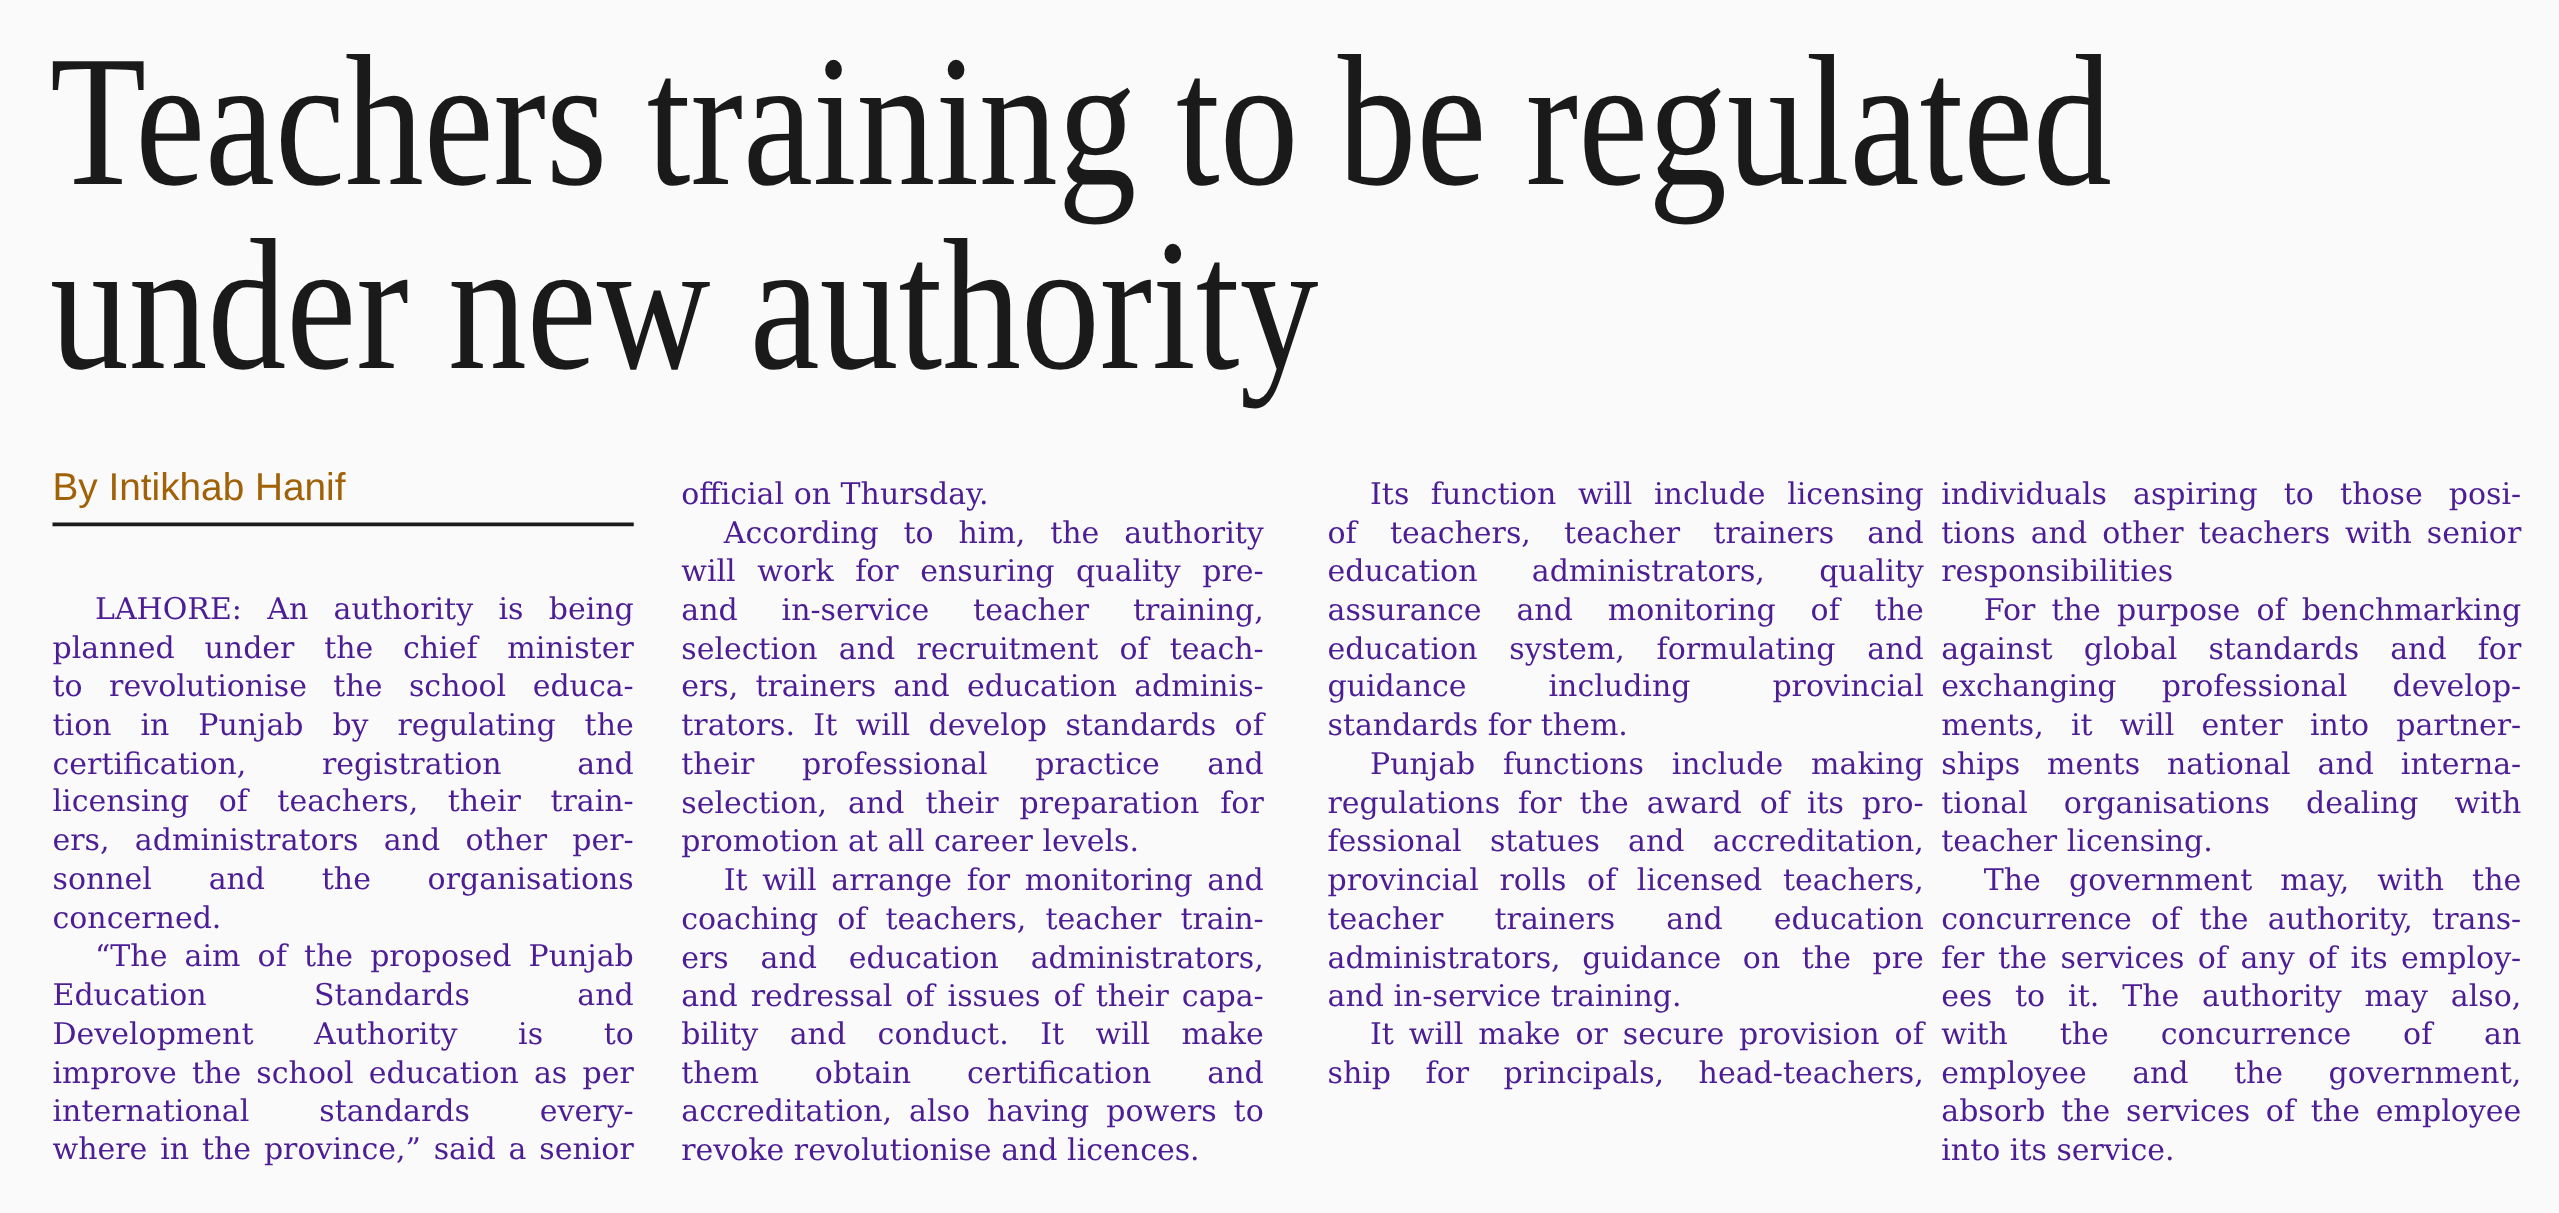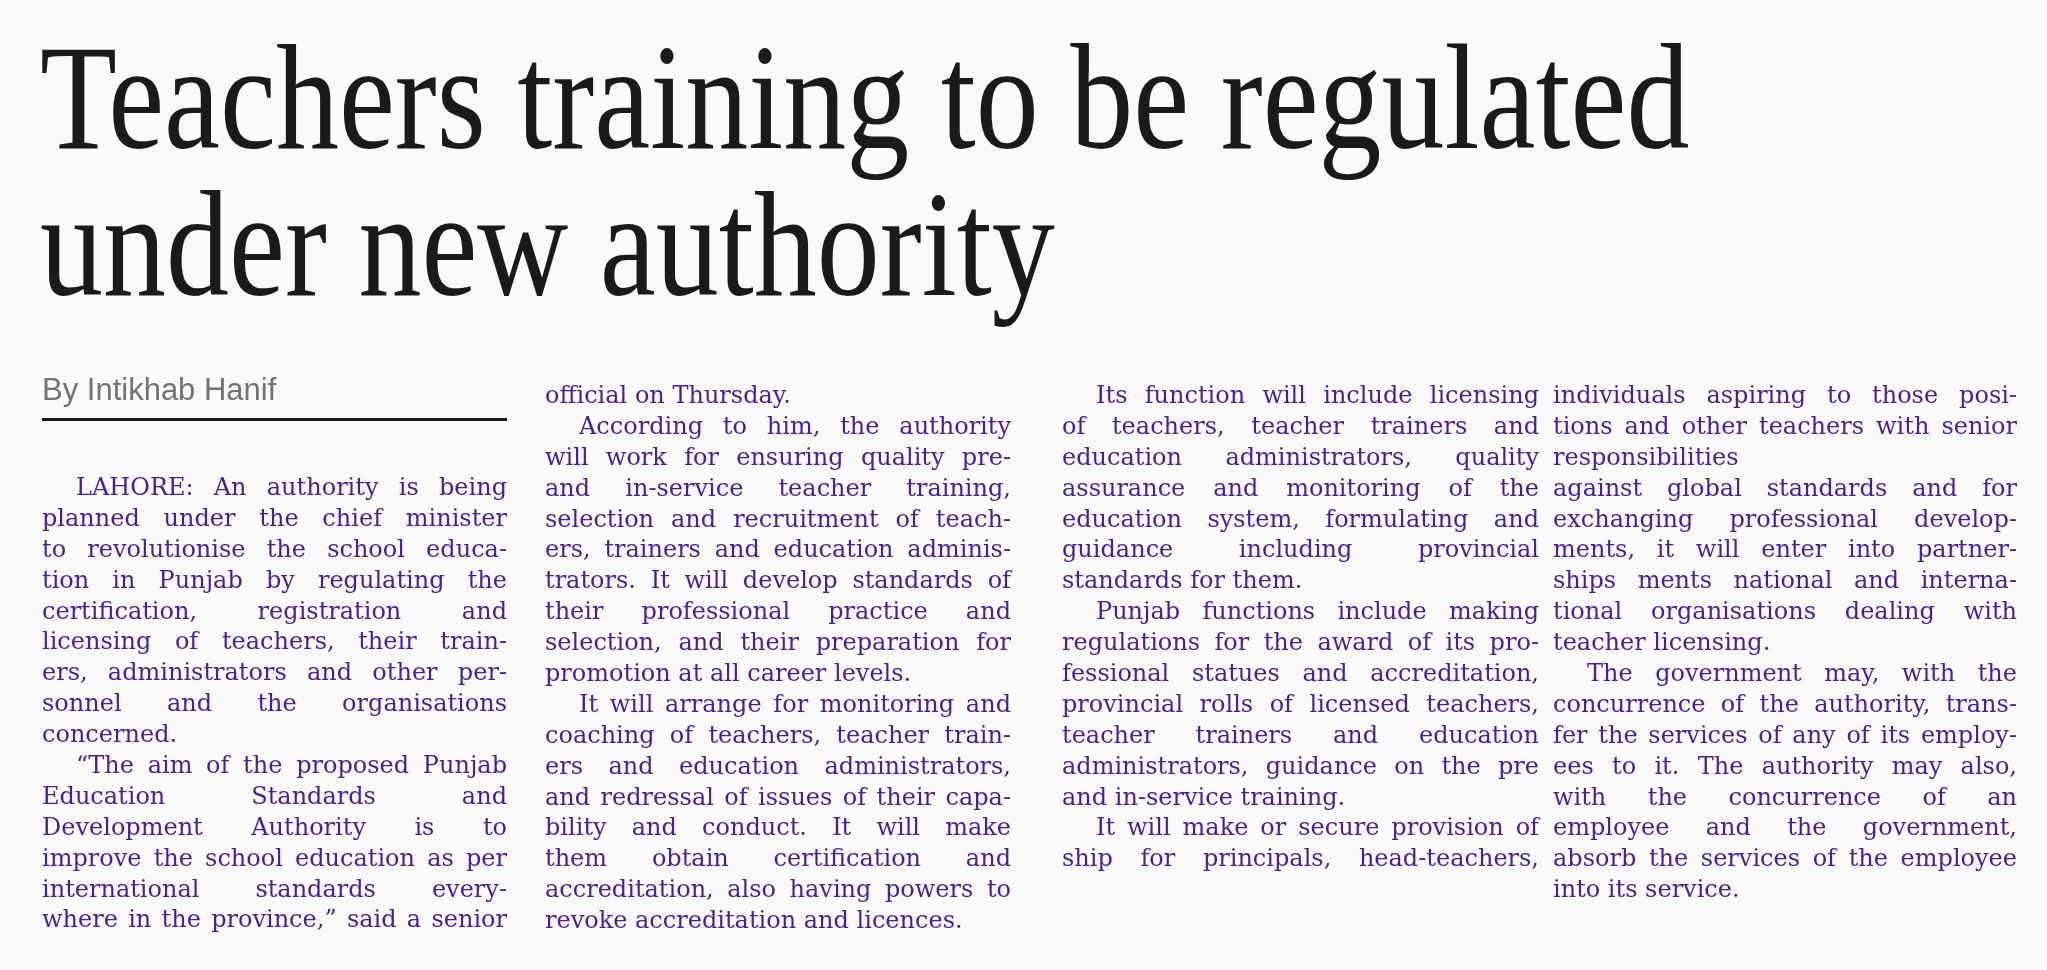--- a/index.html
+++ b/index.html
@@ -36,21 +36,21 @@
     margin-top: 24px;
   }
   .byline {
     position: absolute;
     left: 42px;
     top: 372px;
     width: 465px;
     font-family: "Liberation Sans", "DejaVu Sans", sans-serif;
     font-size: 31px;
     line-height: 36px;
-    color: #737373;
+    color: #a16207;
   }
   .byline-rule {
     position: absolute;
     left: 42px;
     top: 418px;
     width: 465px;
     height: 3px;
     background: #1a1a1a;
   }
   .column {
@@ -118,21 +118,21 @@
     <span class="line">their professional practice and</span>
     <span class="line">selection, and their preparation for</span>
     <span class="line last">promotion at all career levels.</span>
     <span class="line indent">It will arrange for monitoring and</span>
     <span class="line">coaching of teachers, teacher train-</span>
     <span class="line">ers and education administrators,</span>
     <span class="line">and redressal of issues of their capa-</span>
     <span class="line">bility and conduct. It will make</span>
     <span class="line">them obtain certification and</span>
     <span class="line">accreditation, also having powers to</span>
-    <span class="line last">revoke accreditation and licences.</span>
+    <span class="line last">revoke revolutionise and licences.</span>
   </div>
 <div class="column col3">
     <span class="line indent">Its function will include licensing</span>
     <span class="line">of teachers, teacher trainers and</span>
     <span class="line">education administrators, quality</span>
     <span class="line">assurance and monitoring of the</span>
     <span class="line">education system, formulating and</span>
     <span class="line">guidance including provincial</span>
     <span class="line last">standards for them.</span>
     <span class="line indent">Punjab functions include making</span>
@@ -142,20 +142,21 @@
     <span class="line">teacher trainers and education</span>
     <span class="line">administrators, guidance on the pre</span>
     <span class="line last">and in-service training.</span>
     <span class="line indent">It will make or secure provision of</span>
     <span class="line">ship for principals, head-teachers,</span>
   </div>
 <div class="column col4">
     <span class="line">individuals aspiring to those posi-</span>
     <span class="line">tions and other teachers with senior</span>
     <span class="line last">responsibilities</span>
+    <span class="line indent">For the purpose of benchmarking</span>
     <span class="line">against global standards and for</span>
     <span class="line">exchanging professional develop-</span>
     <span class="line">ments, it will enter into partner-</span>
     <span class="line">ships ments national and interna-</span>
     <span class="line">tional organisations dealing with</span>
     <span class="line last">teacher licensing.</span>
     <span class="line indent">The government may, with the</span>
     <span class="line">concurrence of the authority, trans-</span>
     <span class="line">fer the services of any of its employ-</span>
     <span class="line">ees to it. The authority may also,</span>

